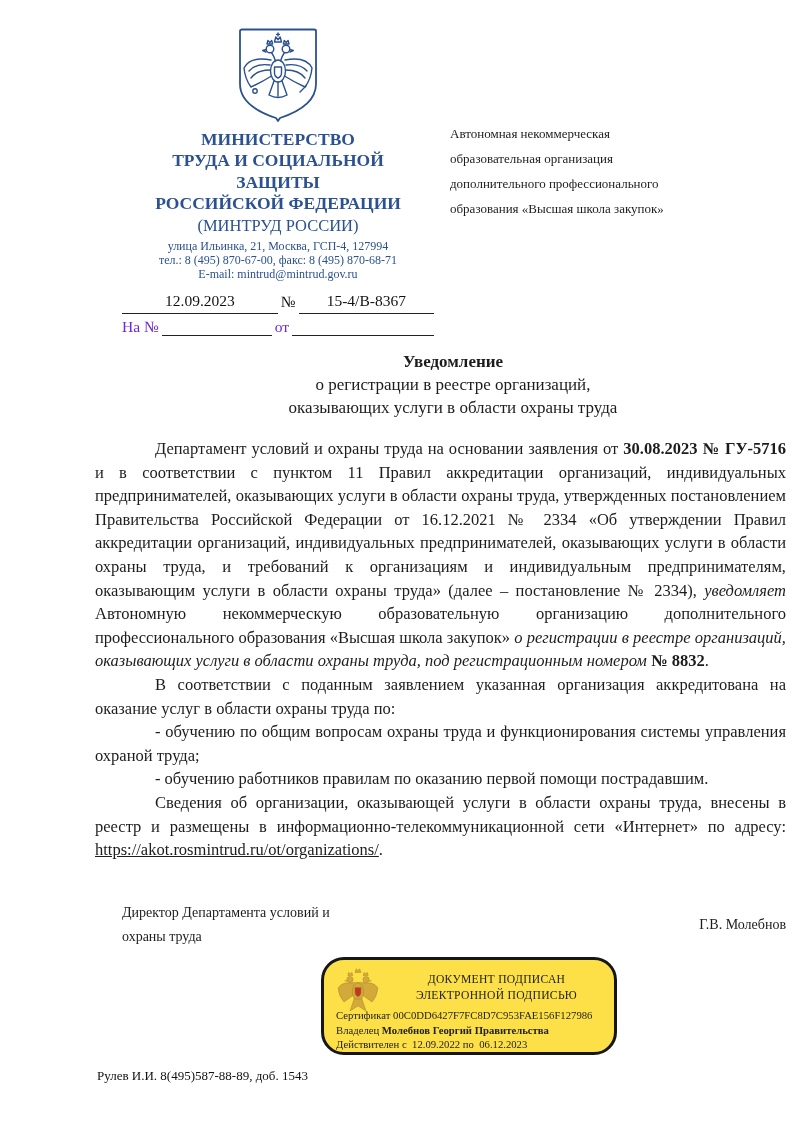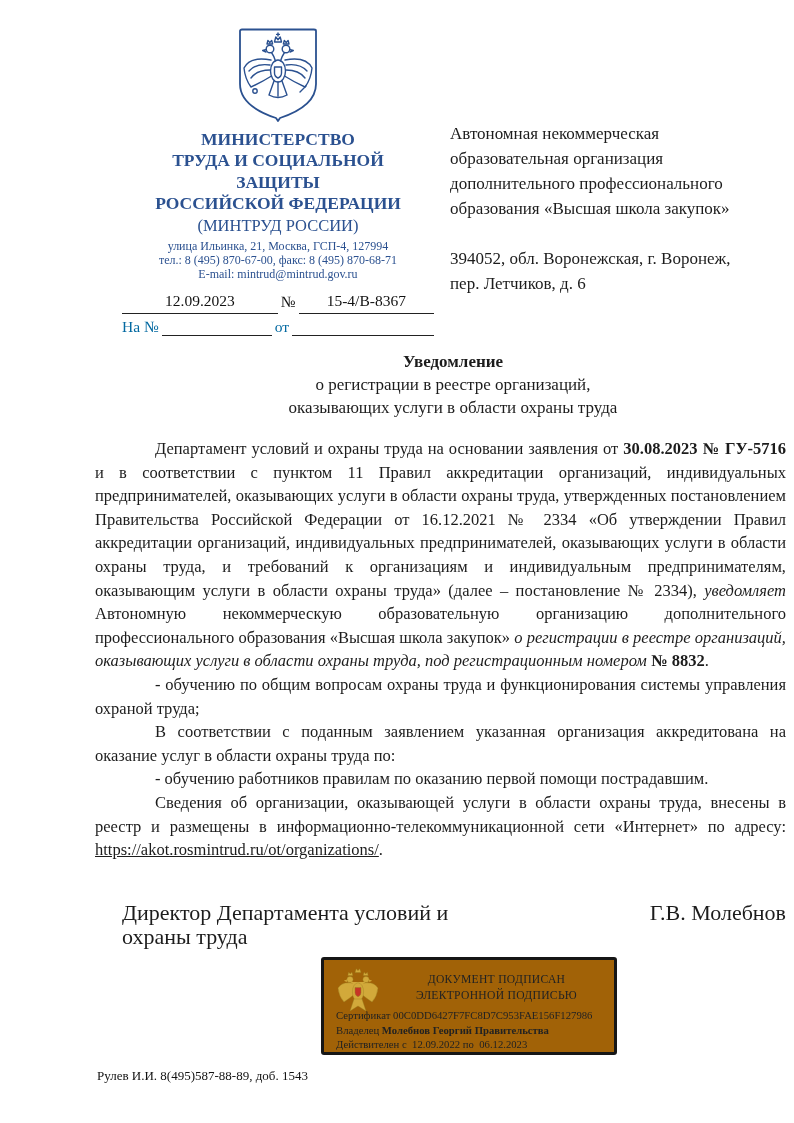--- a/index.html
+++ b/index.html
@@ -18,44 +18,44 @@
   .header-left{position:absolute;left:82px;top:28px;width:312px;text-align:center;}
   .emblem-top{display:block;margin:0 auto;width:84px;height:95px;}
   .ministry-name{margin-top:6px;color:var(--blue);font-weight:bold;font-size:17.5px;line-height:21.4px;white-space:pre-line;}
   .ministry-short{color:var(--blue);font-size:16.5px;line-height:21px;}
   .hq-address{color:var(--blue);font-size:12px;line-height:14.2px;white-space:pre-line;margin-top:3px;}
   .date-row{display:flex;align-items:flex-end;margin-top:11px;font-size:15.5px;color:#111;}
   .date-seg,.num-seg{border-bottom:1.6px solid #222;padding-bottom:3px;text-align:center;}
   .date-seg{flex:1.15;}
   .num-seg{flex:1;}
   .numsign{padding:0 3px 3px 3px;}
-  .ref-row{position:absolute;left:82px;top:318px;width:312px;font-size:15.5px;display:flex;align-items:flex-end;gap:3px;color:#0369a1;}
+  .ref-row{position:absolute;left:82px;top:318px;width:312px;font-size:15.5px;display:flex;align-items:flex-end;gap:3px;color:#6d28d9;}
   .blank{border-bottom:1.2px solid #222;height:17px;}
   .blank-small{width:110px;}
   .blank-large{flex:1;}
   
-  .recipient{position:absolute;left:410px;top:121px;width:345px;font-size:17px;line-height:25px;}
+  .recipient{position:absolute;left:410px;top:121px;width:345px;font-size:13px;line-height:25px;}
   .recipient-name{white-space:pre-line;}
   .recipient-address{white-space:pre-line;margin-top:25px;}
   
   .doc-title{position:absolute;left:16px;top:350px;width:794px;text-align:center;font-size:17px;line-height:23px;}
   .doc-title-heading{font-weight:bold;}
   .doc-title-subtitle{white-space:pre-line;}
   
   .body-text{position:absolute;left:55px;top:437px;width:691px;font-size:16.5px;line-height:23.6px;text-align:justify;}
   .para{margin:0;text-indent:60px;}
   .b{font-weight:bold;}
   .i{font-style:italic;}
   .u{text-decoration:underline;}
   
-  .signature{position:absolute;left:82px;top:901px;width:664px;display:flex;justify-content:space-between;align-items:flex-start;font-size:22px;line-height:24px;}
+  .signature{position:absolute;left:82px;top:901px;width:664px;display:flex;justify-content:space-between;align-items:center;font-size:14px;line-height:24px;}
   .sig-pos{white-space:pre-line;}
   .sig-name{padding-bottom:1px;}
   
-  .stamp{position:absolute;left:281px;top:957px;width:296px;height:98px;border:3px solid #161616;border-radius:3px;background:#a16207;box-sizing:border-box;}
+  .stamp{position:absolute;left:281px;top:957px;width:296px;height:98px;border:3px solid #161616;border-radius:23px;background:#fde047;box-sizing:border-box;}
   .stamp-emblem{position:absolute;left:11px;top:6px;width:46px;height:50px;}
   .stamp-heading{position:absolute;left:60px;right:5px;top:12px;text-align:center;font-size:11.6px;line-height:15.5px;white-space:pre-line;color:#222;letter-spacing:0.3px;}
   .stamp-lines{position:absolute;left:12px;right:6px;top:48px;font-size:10.7px;line-height:14.6px;color:#222;}
   .stamp-line{white-space:pre;}
   
   .footer{position:absolute;left:57px;top:1068px;font-size:13px;color:#111;}
 </style>
 </head>
 <body>
 
@@ -114,34 +114,32 @@
     <span class="blank blank-small"></span>
     <span>от</span>
     <span class="blank blank-large"></span>
   </div>
 
   <div class="recipient">
     <div class="recipient-name">Автономная некоммерческая
 образовательная организация
 дополнительного профессионального
 образования «Высшая школа закупок»</div>
-    <div class="recipient-address">394052, обл. Воронежская, г. Воронеж,
-пер. Летчиков, д. 6</div>
   </div>
 
   <div class="doc-title">
     <div class="doc-title-heading">Уведомление</div>
     <div class="doc-title-subtitle">о регистрации в реестре организаций,
 оказывающих услуги в области охраны труда</div>
   </div>
 
   <div class="body-text">
       <p class="para"><span>Департамент условий и охраны труда на основании заявления от </span><span class="b">30.08.2023 № ГУ-5716</span><span> и в соответствии с пунктом 11 Правил аккредитации организаций, индивидуальных предпринимателей, оказывающих услуги в области охраны труда, утвержденных постановлением Правительства Российской Федерации от 16.12.2021 № 2334 «Об утверждении Правил аккредитации организаций, индивидуальных предпринимателей, оказывающих услуги в области охраны труда, и требований к организациям и индивидуальным предпринимателям, оказывающим услуги в области охраны труда» (далее – постановление № 2334), </span><span class="i">уведомляет</span><span> Автономную некоммерческую образовательную организацию дополнительного профессионального образования «Высшая школа закупок» </span><span class="i">о регистрации в реестре организаций, оказывающих услуги в области охраны труда, под регистрационным номером </span><span class="b">№ 8832</span><span>.</span></p>
+      <p class="para"><span>В соответствии с поданным заявлением указанная организация аккредитована на оказание услуг в области охраны труда по:</span></p>
       <p class="para"><span>- обучению по общим вопросам охраны труда и функционирования системы управления охраной труда;</span></p>
-      <p class="para"><span>В соответствии с поданным заявлением указанная организация аккредитована на оказание услуг в области охраны труда по:</span></p>
       <p class="para"><span>- обучению работников правилам по оказанию первой помощи пострадавшим.</span></p>
       <p class="para"><span>Сведения об организации, оказывающей услуги в области охраны труда, внесены в реестр и размещены в информационно-телекоммуникационной сети «Интернет» по адресу: </span><span class="u">https://akot.rosmintrud.ru/ot/organizations/</span><span>.</span></p>
     </div>
 
   <div class="signature">
     <div class="sig-pos">Директор Департамента условий и
 охраны труда</div>
     <div class="sig-name">Г.В. Молебнов</div>
   </div>
 

